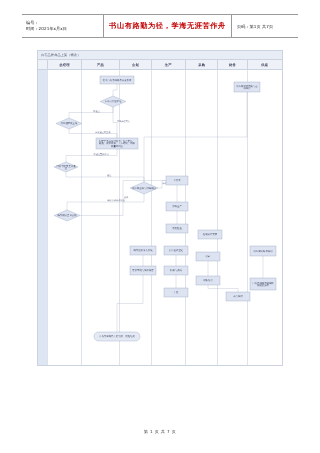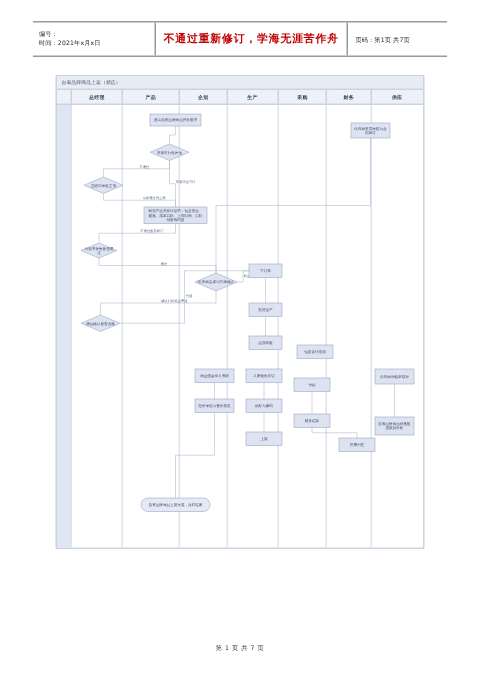--- a/index.html
+++ b/index.html
@@ -97,21 +97,21 @@
 </style>
 </head>
 <body>
 
 <div class="page-header">
   <div class="hdr-left">
     <div>编号：</div>
     <div>时间：2021年x月x日</div>
   </div>
   <div class="hdr-mid">
-    <span>不通过重新修订，学海无涯苦作舟</span>
+    <span>书山有路勤为径，学海无涯苦作舟</span>
   </div>
   <div class="hdr-right">
     <span>页码：第1页 共7页</span>
   </div>
 </div>
 
 <div class="chart-frame">
   <div class="chart-title">
     <span>自有品牌商品上架（精选）</span>
   </div>

